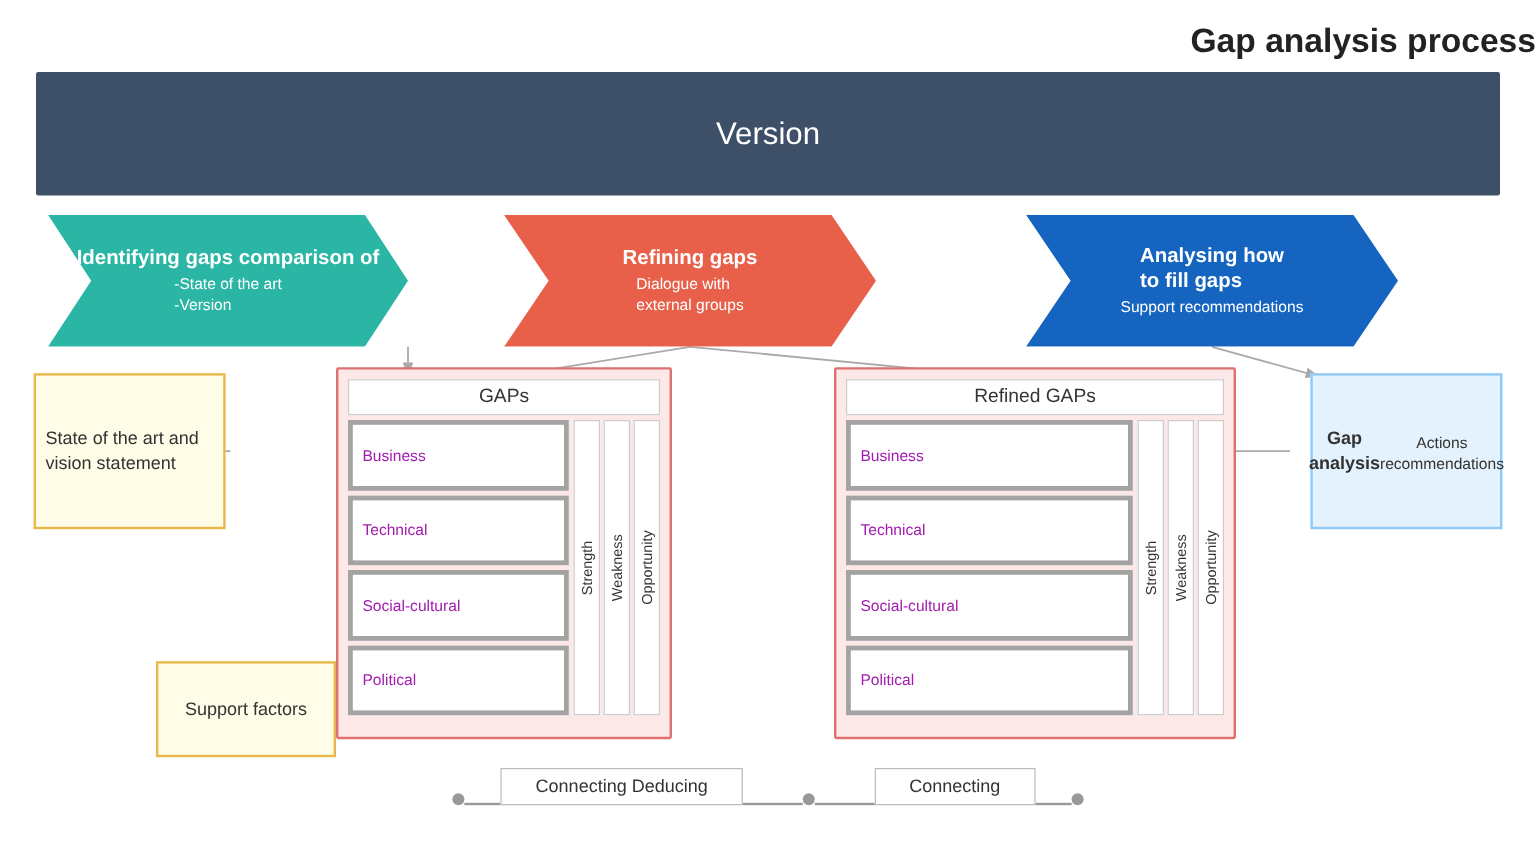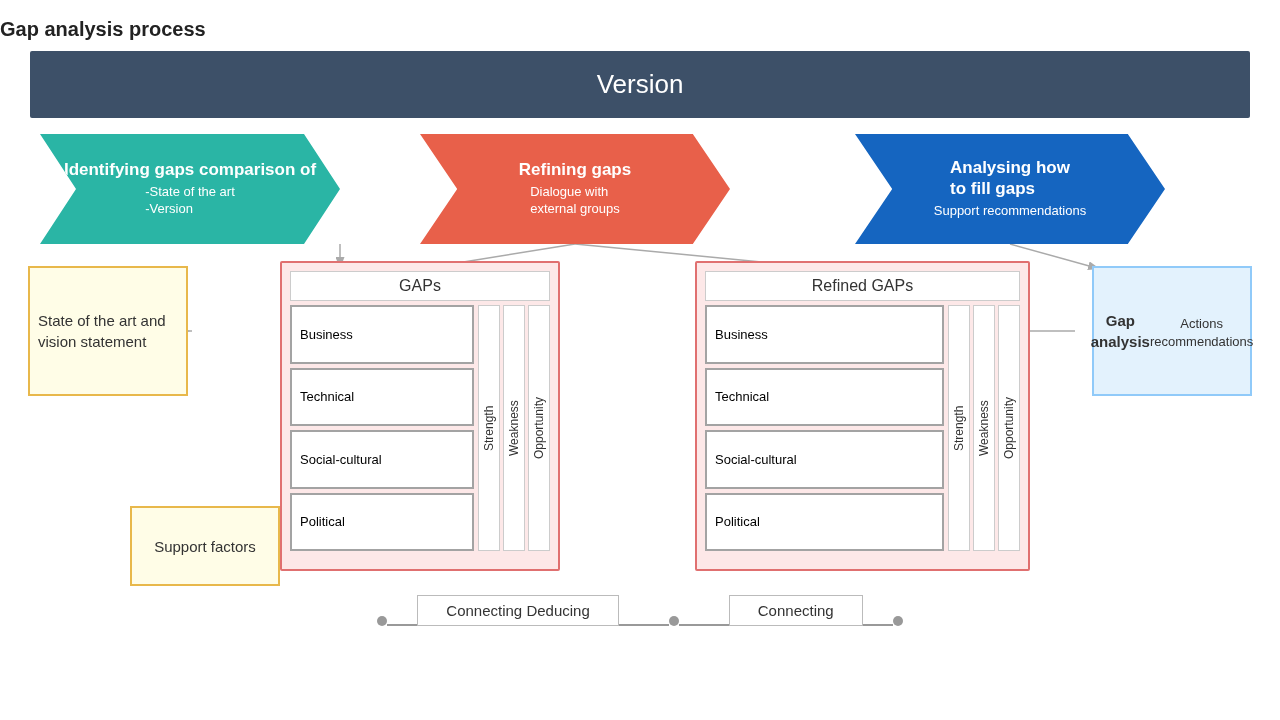--- a/index.html
+++ b/index.html
@@ -6,33 +6,33 @@
     body {
       font-family: Arial, sans-serif;
       background: #fff;
       width: 1280px;
       height: 720px;
       overflow: hidden;
       position: relative;
     }
 
     .page-title {
-      text-align: left;
-      font-size: 20px;
+      text-align: right;
+      font-size: 28px;
       font-weight: bold;
       padding: 18px 0 10px 0;
       color: #222;
     }
 
     .version-bar {
       background: #3d5068;
       color: #fff;
       text-align: center;
       font-size: 26px;
-      padding: 18px 0;
+      padding: 36px 0;
       margin: 0 30px;
       border-radius: 2px;
     }
 
     .main-content {
       position: relative;
       width: 100%;
       height: 530px;
       margin-top: 8px;
     }
@@ -200,24 +200,24 @@
 
     .rows-col {
       flex: 1;
       display: flex;
       flex-direction: column;
       gap: 4px;
     }
 
     .row-cell {
       background: #fff;
-      border: 2px solid #a3a3a3;
+      border: 4px solid #a3a3a3;
       padding: 5px 8px;
       font-size: 13px;
-      color: #000000;
+      color: #a21caf;
       flex: 1;
       display: flex;
       align-items: center;
     }
 
     .vertical-cols {
       display: flex;
       gap: 3px;
       margin-left: 4px;
     }

